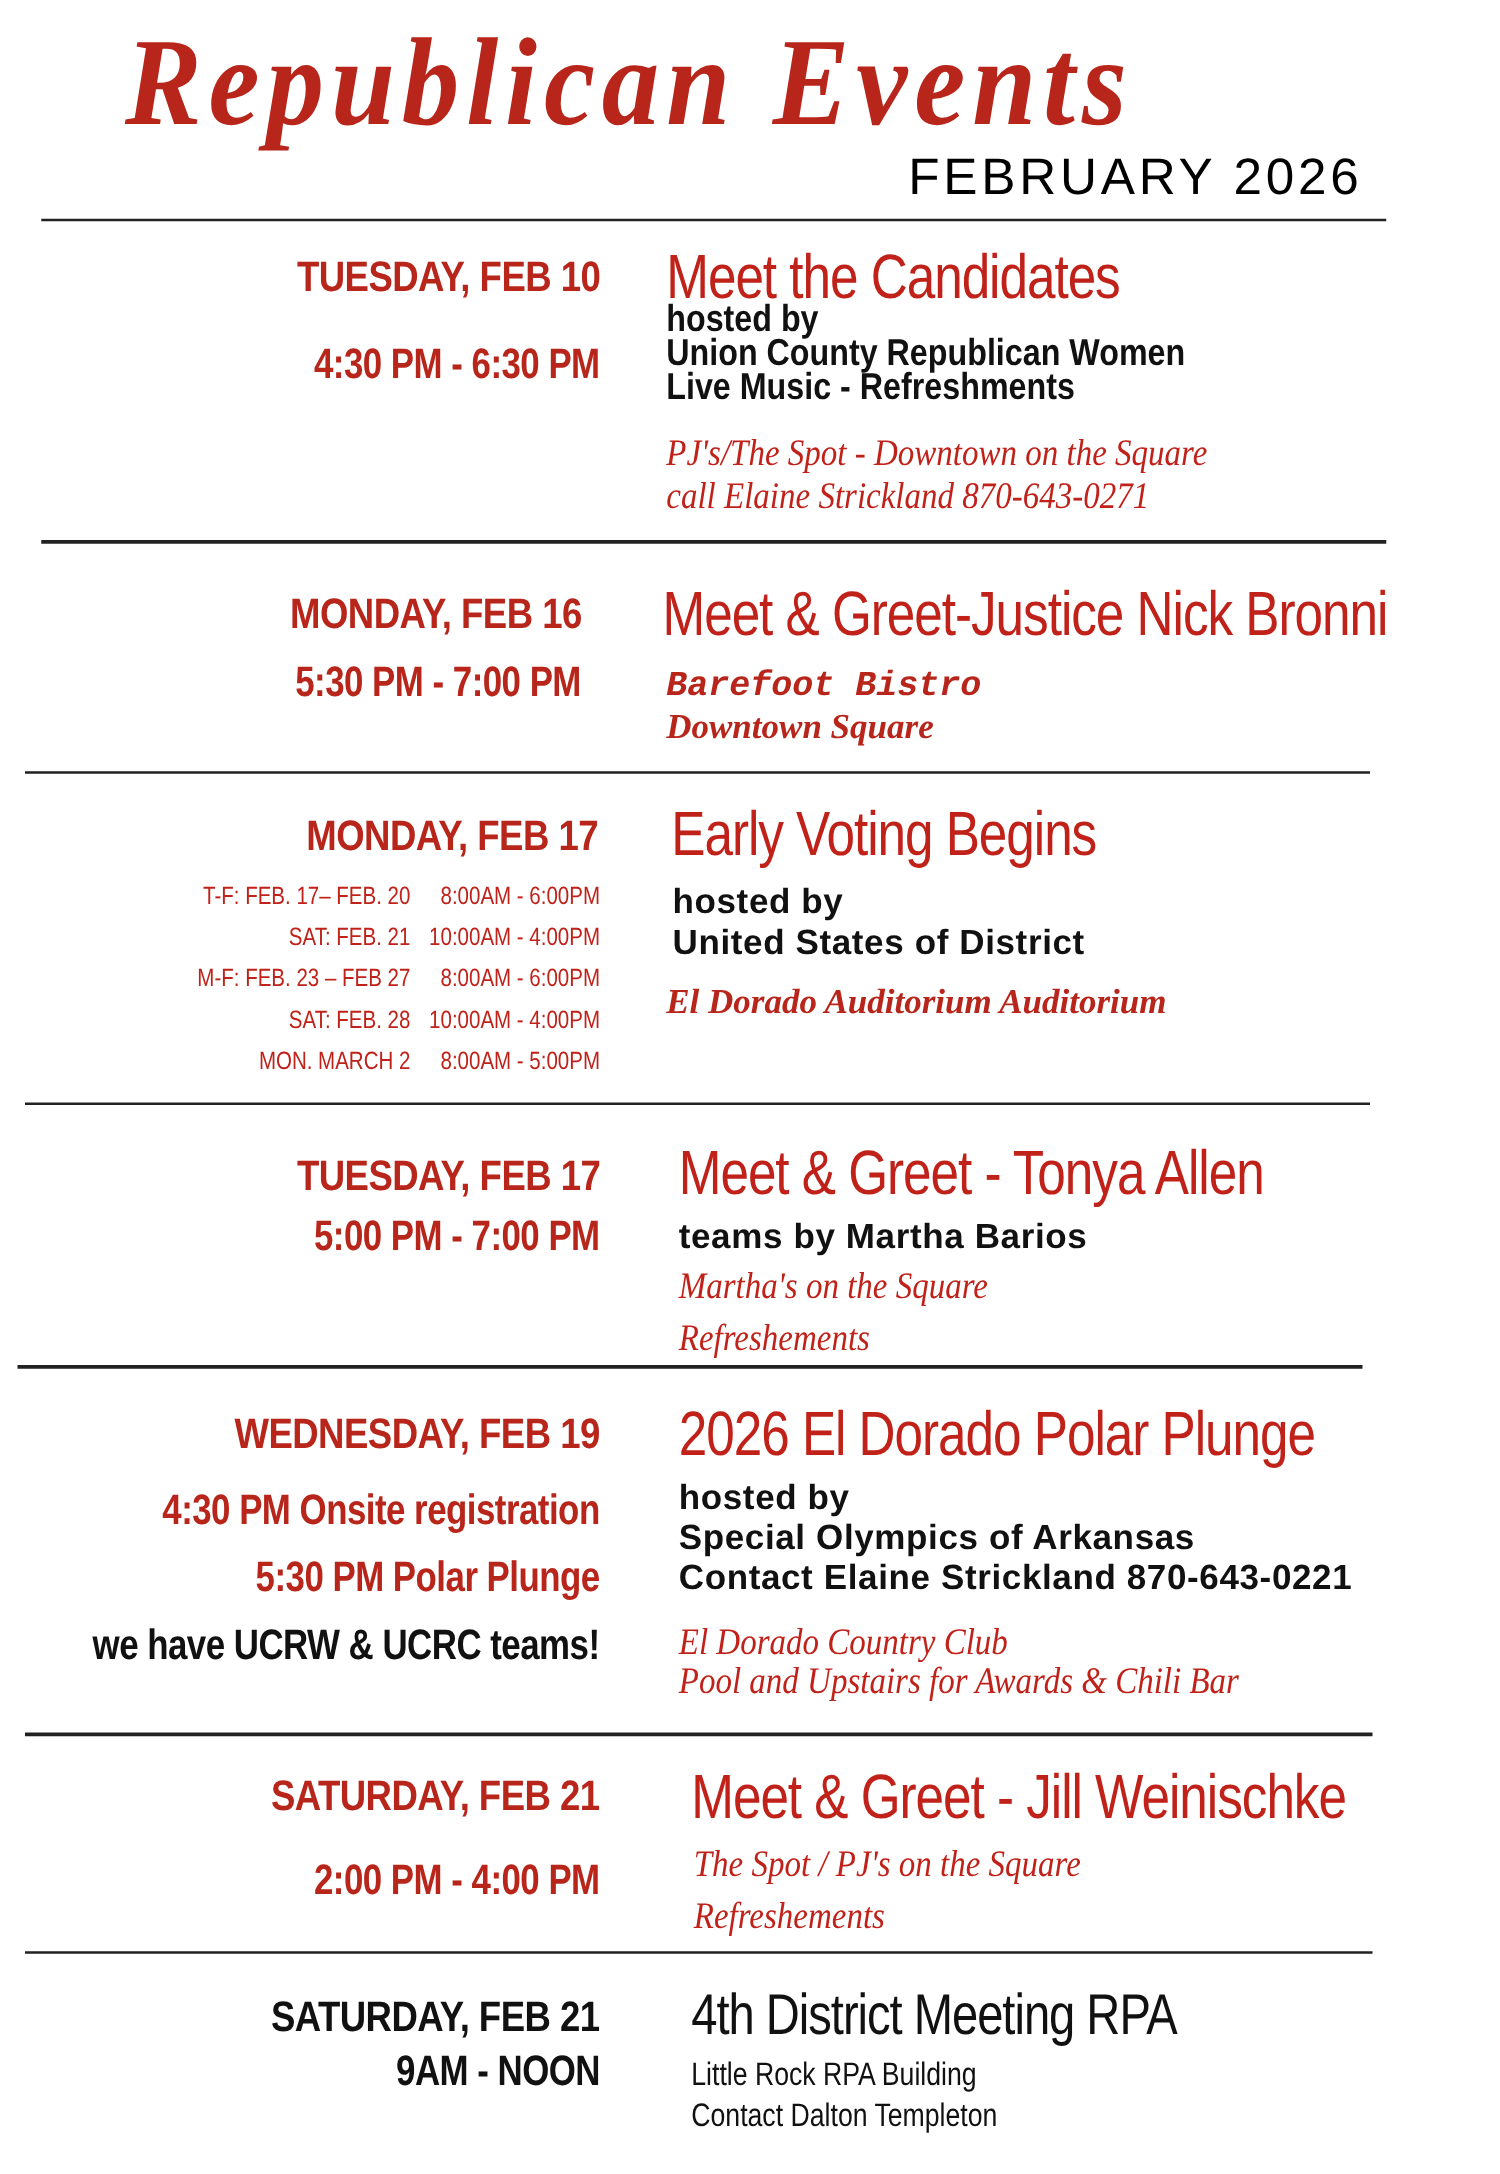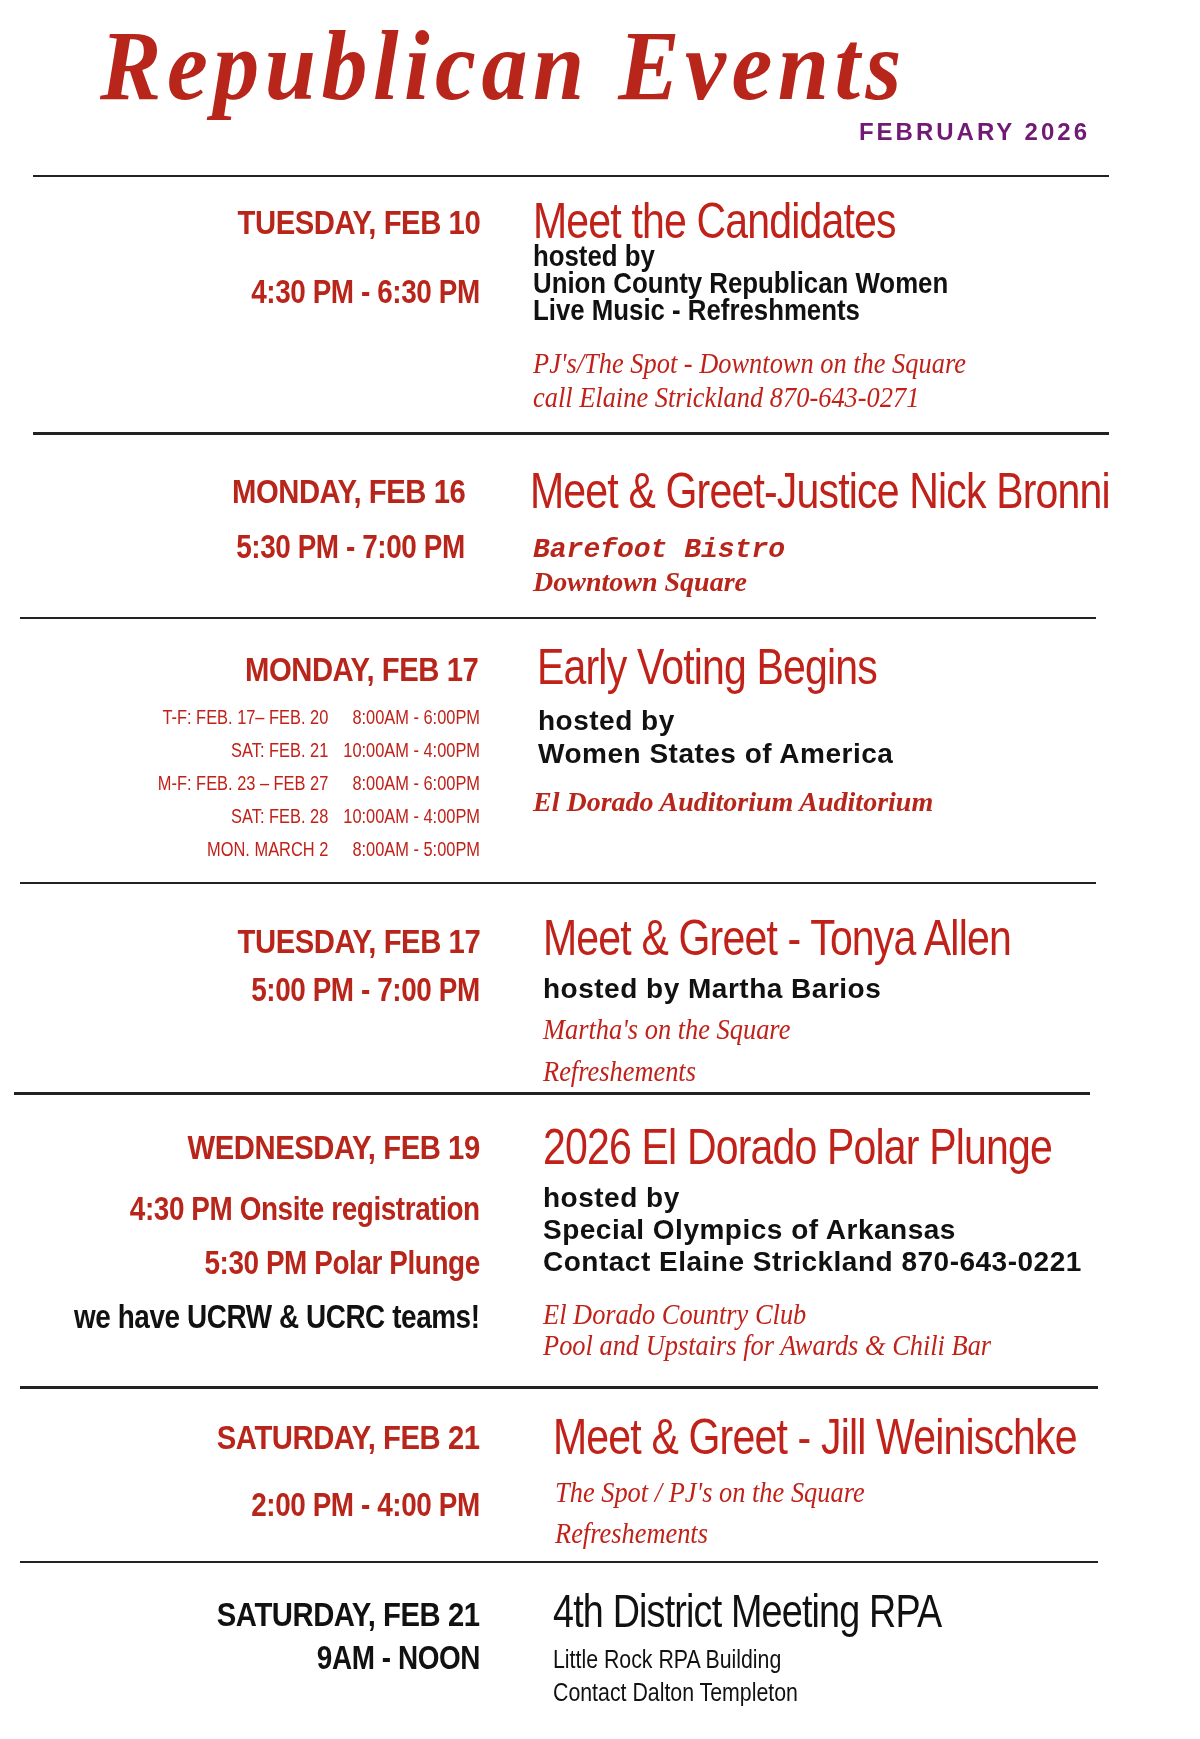--- a/index.html
+++ b/index.html
@@ -5,21 +5,21 @@
   html, body { margin: 0; padding: 0; background: #ffffff; }
   body { width: 1200px; height: 1739px; position: relative; overflow: hidden; font-family: "Liberation Sans", sans-serif; }
   .abs { position: absolute; }
   .title {
     left: 100px; top: 8px; width: 900px;
     font-family: "Liberation Serif", serif; font-style: italic; font-weight: bold;
     font-size: 100px; letter-spacing: 6px; color: #b8261b; white-space: nowrap;
     transform: scaleX(0.92); transform-origin: left top;
   }
   .month {
-    right: 110px; top: 118px; font-weight: bold; font-size: 24px; letter-spacing: 3px; color: #701a75;
+    right: 110px; top: 118px; font-weight: normal; font-size: 41px; letter-spacing: 3px; color: #000000;
     white-space: nowrap;
   }
   .rule { height: 2px; background: #222; }
   .left { position: absolute; right: 720px; text-align: right; white-space: nowrap; }
   .right { position: absolute; left: 533px; white-space: nowrap; }
   .day { font-weight: bold; font-size: 34px; color: #b8261b; transform: scaleX(0.86); transform-origin: right center; letter-spacing: -0.5px; }
   .time { font-weight: bold; font-size: 34px; color: #b8261b; transform: scaleX(0.82); transform-origin: right center; letter-spacing: -0.5px; }
   .black { color: #111 !important; }
   .ev-title { font-size: 50px; color: #c0221a; transform: scaleX(0.82); transform-origin: left center; letter-spacing: -1px; }
   .host { font-weight: bold; font-size: 28px; color: #111; line-height: 28px; letter-spacing: 0.5px; }
@@ -76,30 +76,30 @@
   <div class="sched-row" style="left:0; width:480px; top:805px; transform-origin:right center;">
     <span class="d">SAT: FEB. 28</span>
     <span class="t">10:00AM - 4:00PM</span>
   </div>
   <div class="sched-row" style="left:0; width:480px; top:838px; transform-origin:right center;">
     <span class="d">MON. MARCH 2</span>
     <span class="t">8:00AM - 5:00PM</span>
   </div>
   <div class="right ev-title" style="top:638px; left:537px;">Early Voting Begins</div>
   <div class="right host" style="top:707px; left:538px;">hosted by</div>
-  <div class="right host" style="top:740px; left:538px;">Women States of America</div>
+  <div class="right host" style="top:740px; left:538px;">United States of District</div>
   <div class="right venue-b" style="top:786px;">El Dorado Auditorium Auditorium</div>
 </div>
 <div class="abs rule" style="left:20px; top:882px; width:1076px;"></div>
 
 <div>
   <div class="left day" style="top:922px;">TUESDAY, FEB 17</div>
   <div class="left time" style="top:970px;">5:00 PM - 7:00 PM</div>
   <div class="right ev-title" style="top:909px; left:543px;">Meet &amp; Greet - Tonya Allen</div>
-  <div class="right host" style="top:975px; left:543px;">hosted by Martha Barios</div>
+  <div class="right host" style="top:975px; left:543px;">teams by Martha Barios</div>
   <div class="right venue" style="top:1012px; left:543px;">Martha's on the Square</div>
   <div class="right venue" style="top:1054px; left:543px;">Refreshements</div>
 </div>
 <div class="abs rule" style="left:14px; top:1092px; width:1076px; height:3px;"></div>
 
 <div>
   <div class="left day" style="top:1128px;">WEDNESDAY,  FEB 19</div>
   <div class="left time" style="top:1189px;">4:30 PM Onsite registration</div>
   <div class="left time" style="top:1243px;">5:30 PM Polar Plunge</div>
   <div class="left time black" style="top:1297px;">we have UCRW &amp; UCRC teams!</div>

